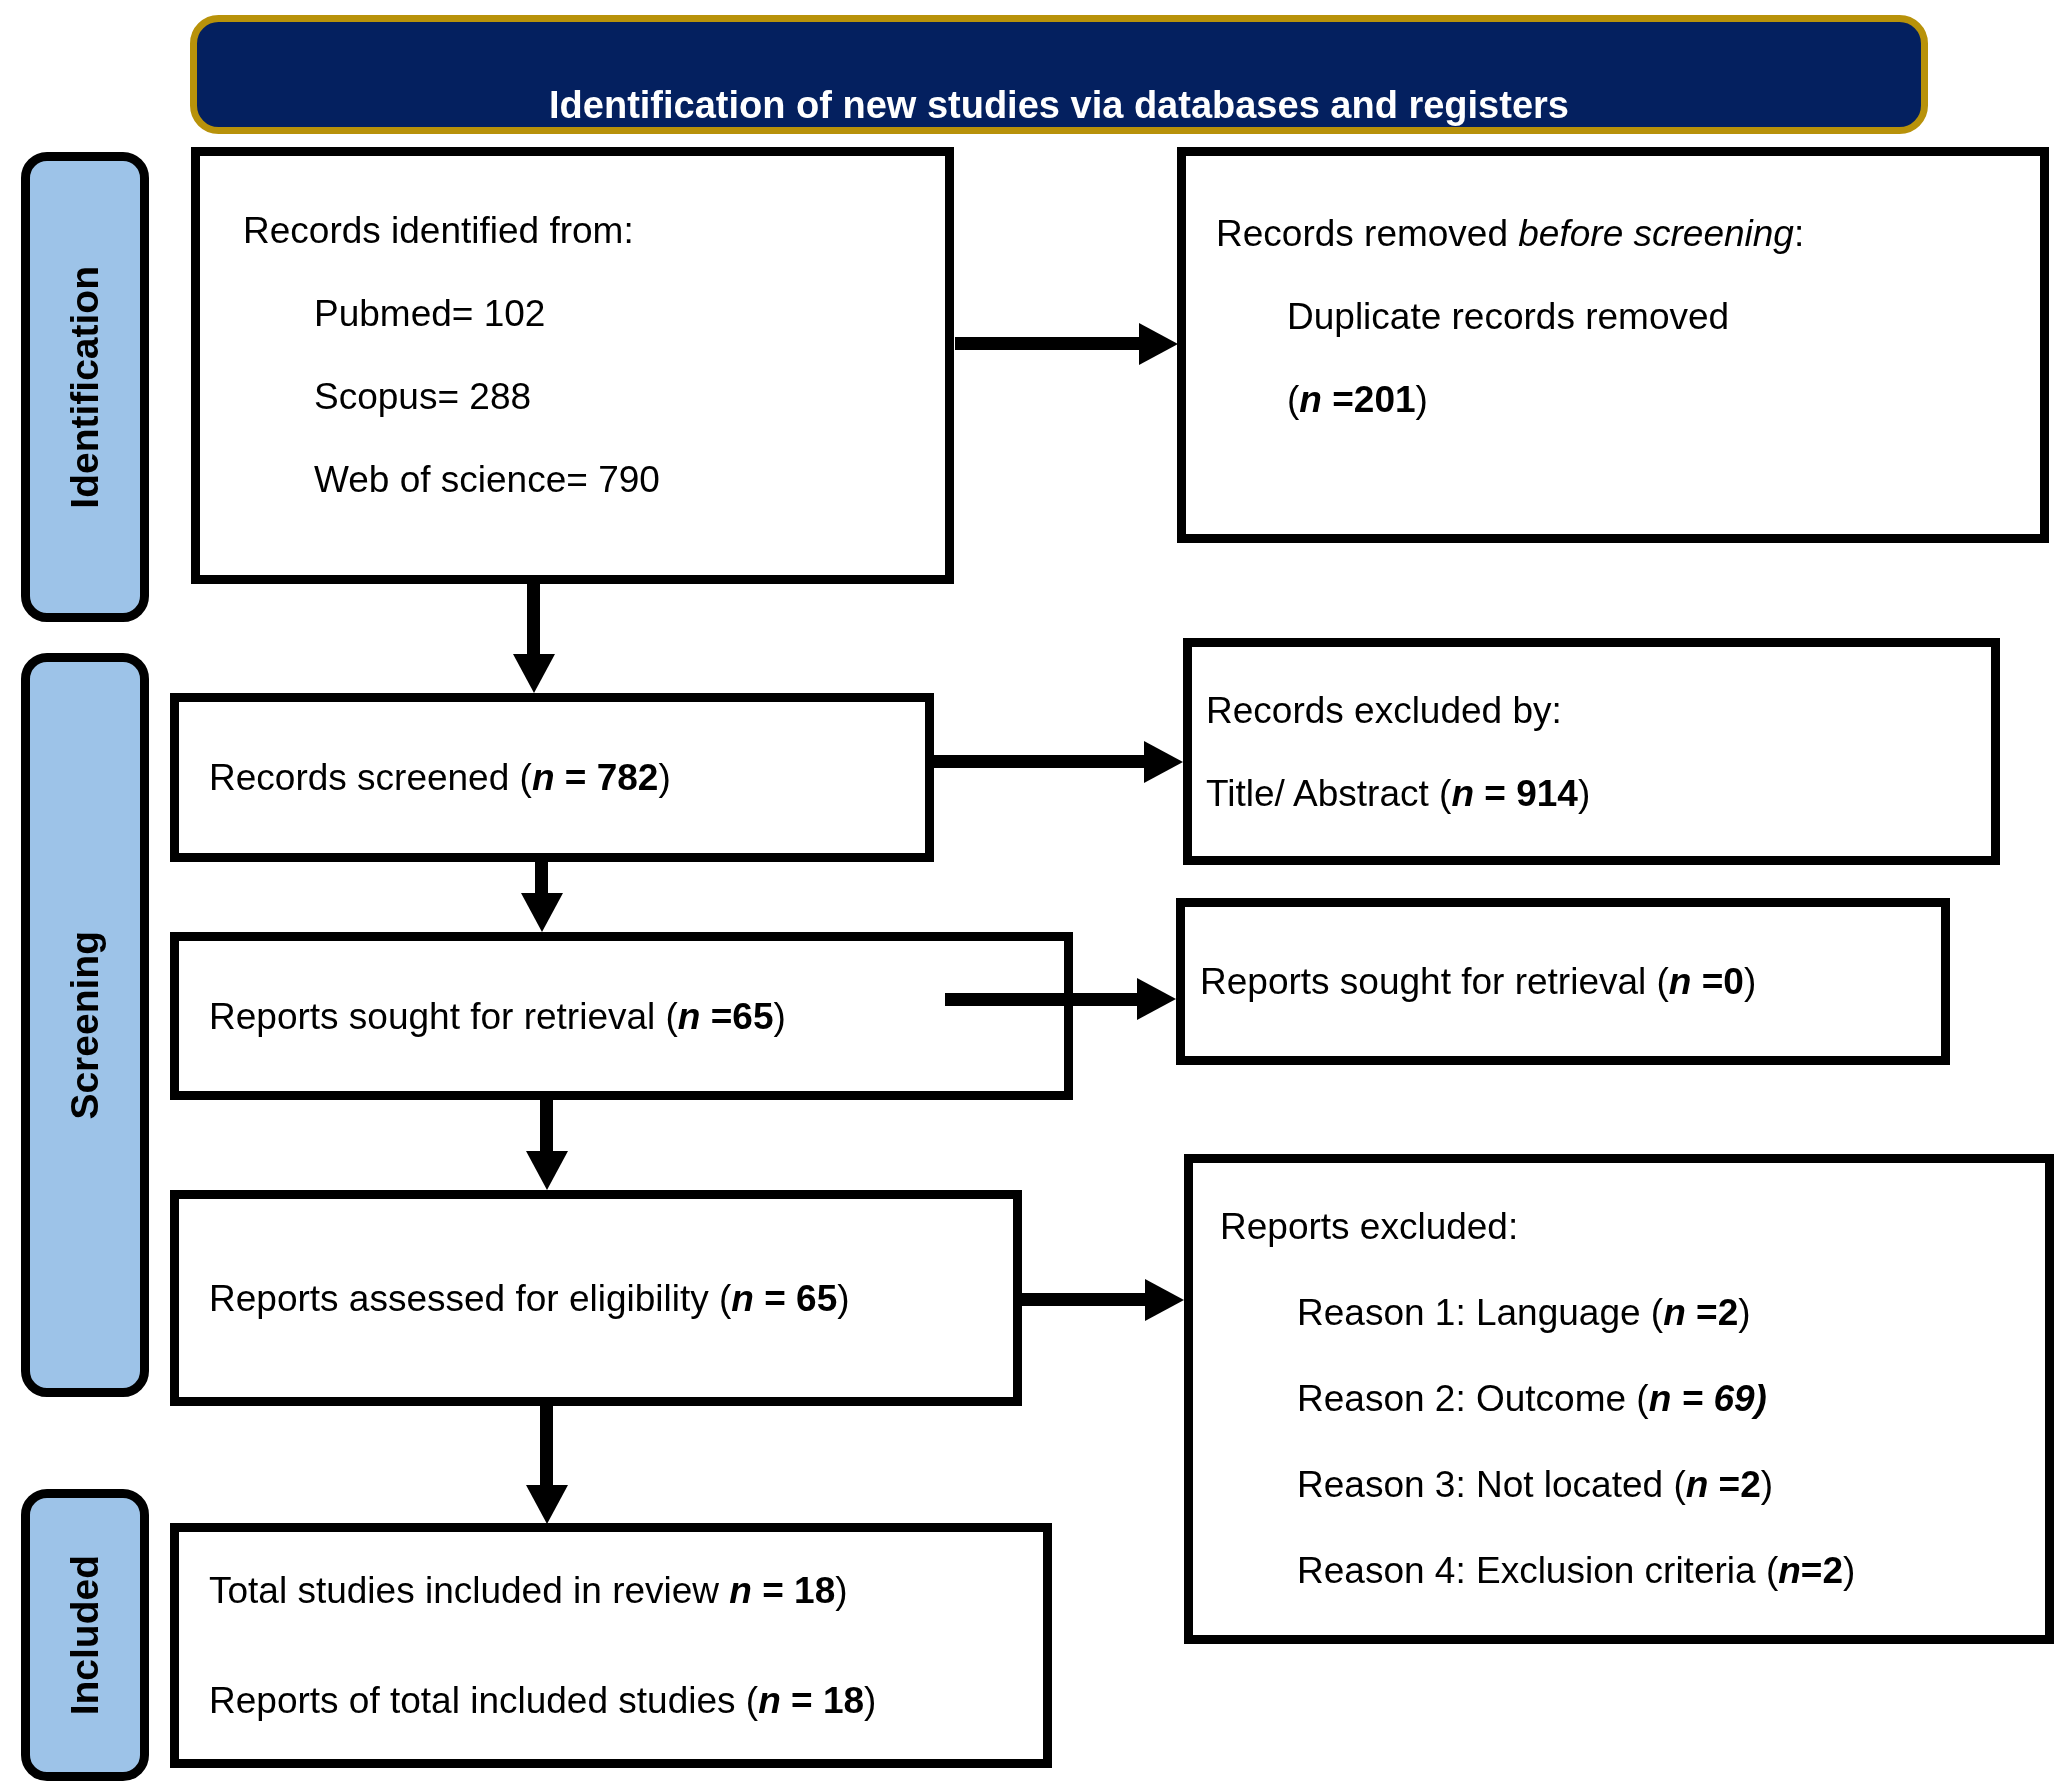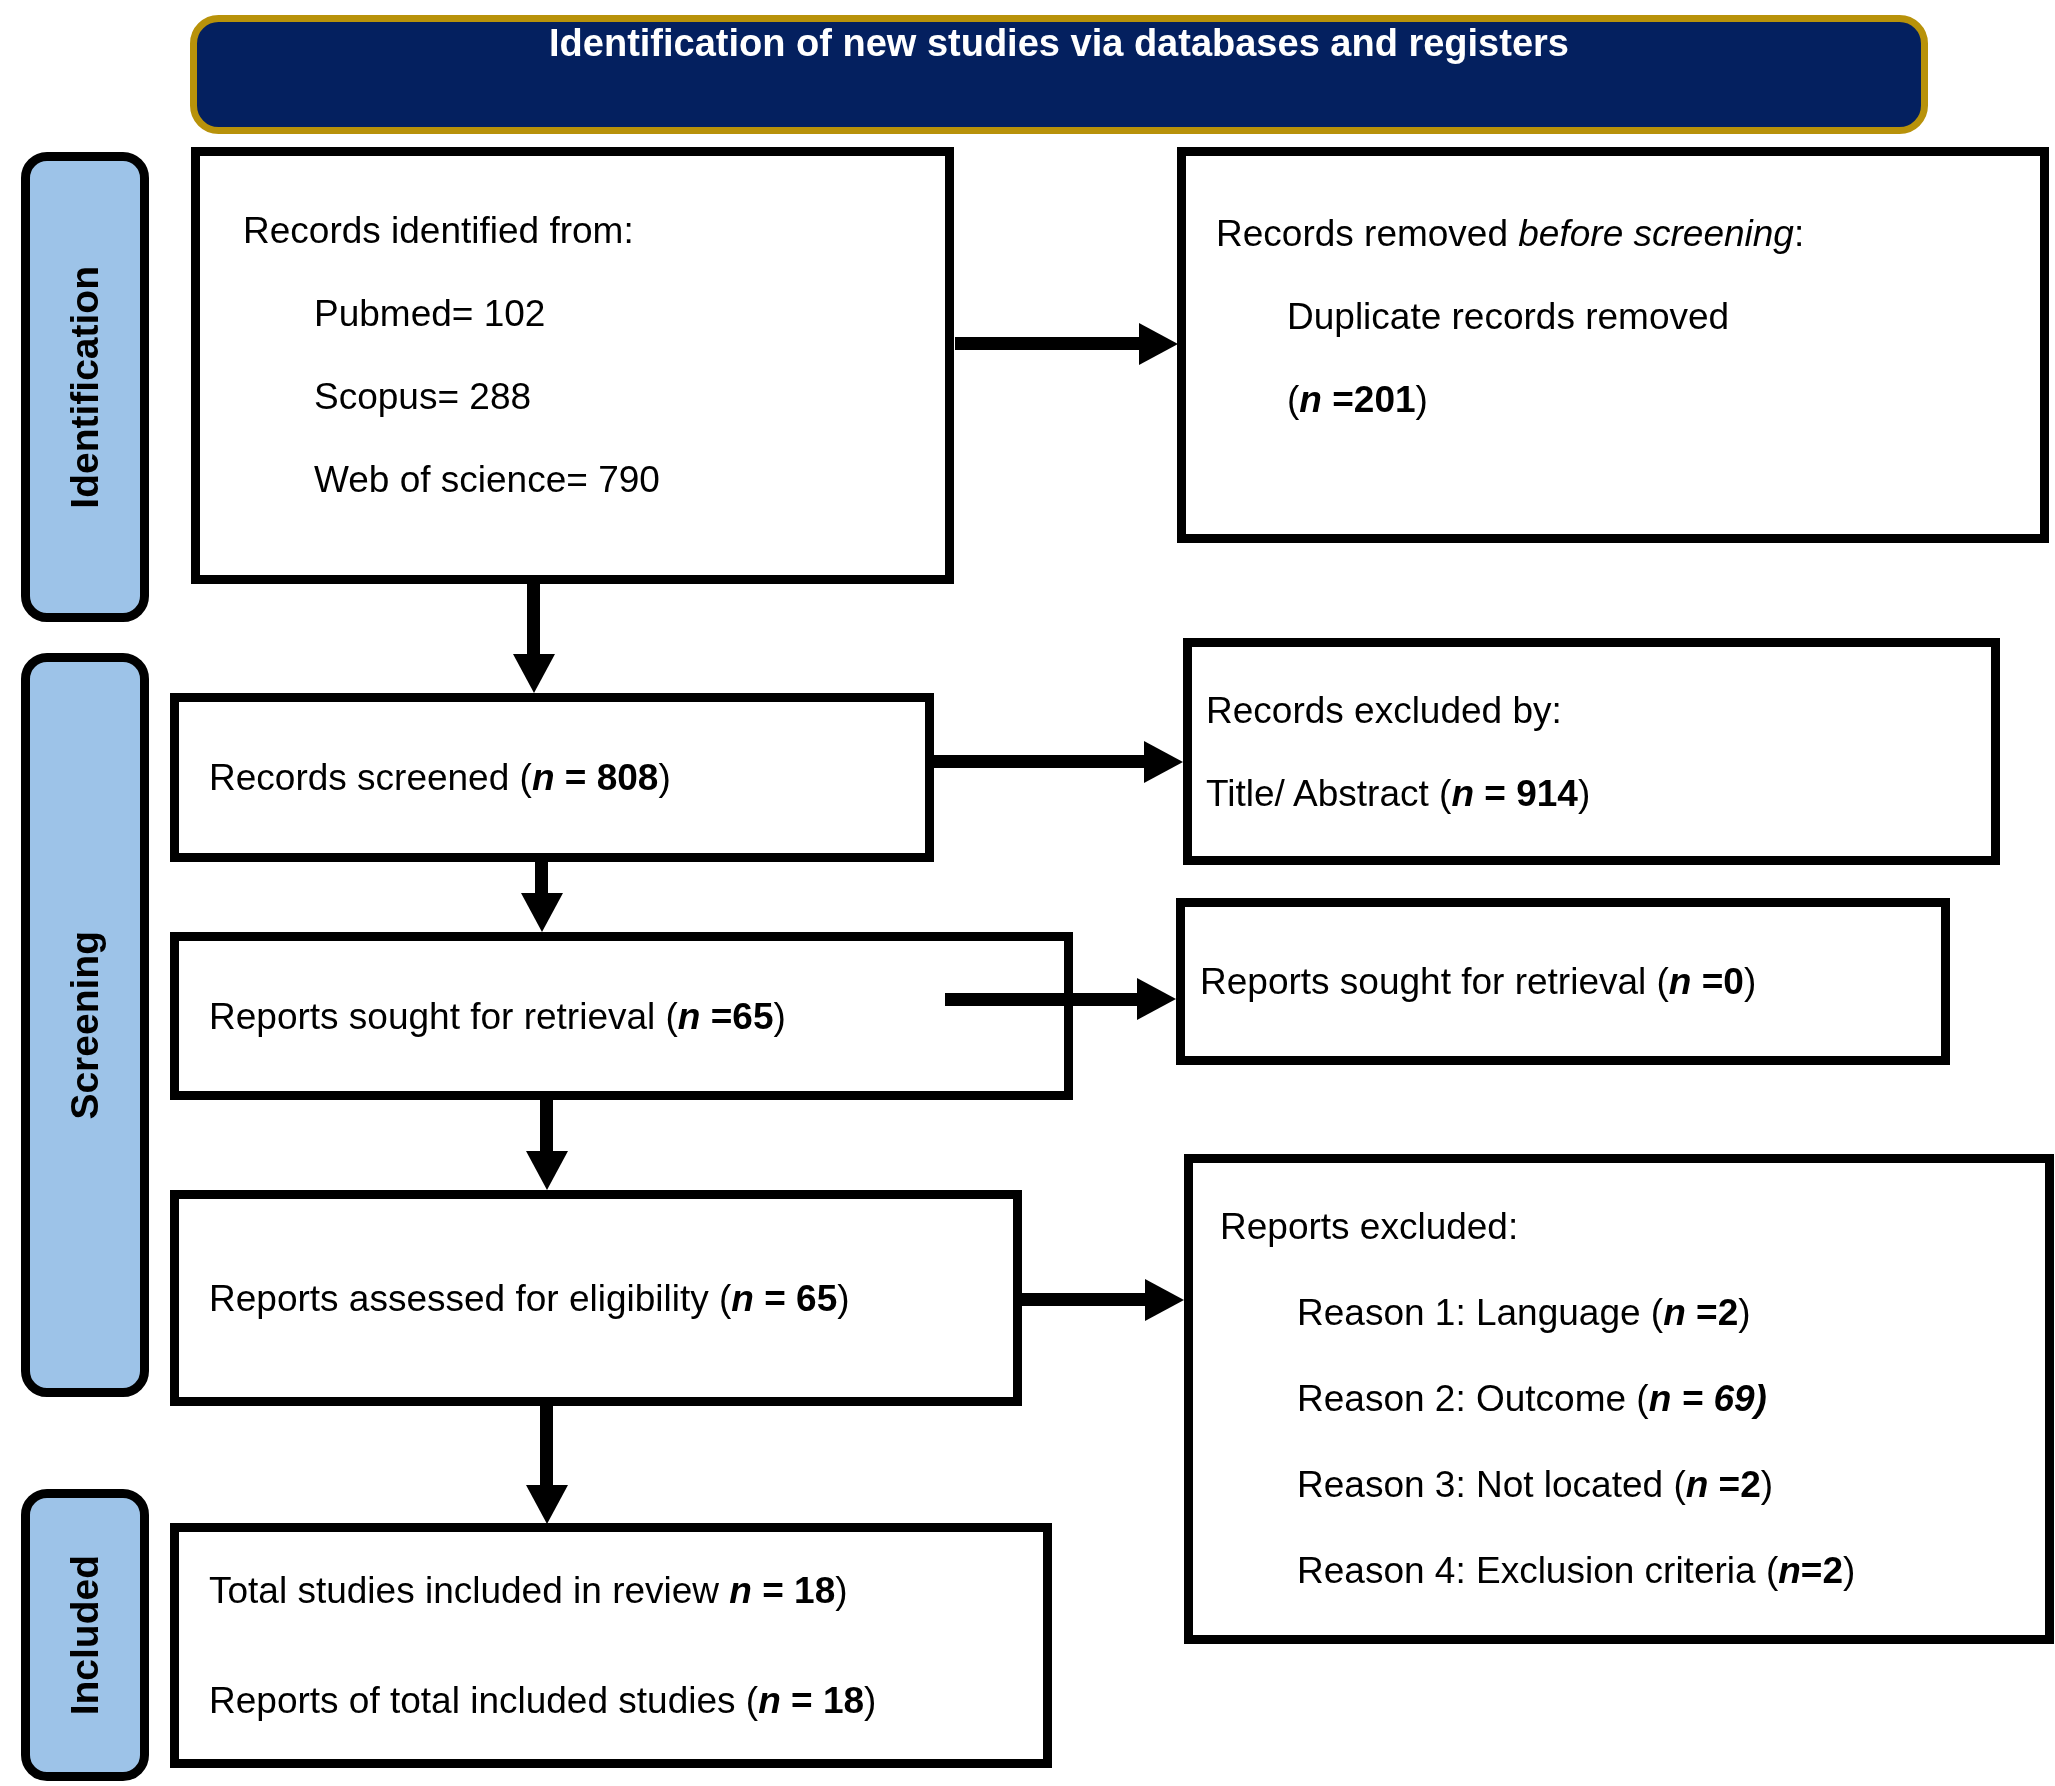--- a/index.html
+++ b/index.html
@@ -7,21 +7,21 @@
     position:relative;
     width:2056px;height:1787px;
     background:#ffffff;
     font-family:"Liberation Sans", sans-serif;
     color:#000000;
   }
   
   .banner{
     position:absolute;left:190px;top:15px;width:1738px;height:119px;
     background:#04205f;border:7.1px solid #b8920a;border-radius:28.5px;
-    display:flex;align-items:flex-start;justify-content:center;
+    display:flex;align-items:flex-end;justify-content:center;
     box-sizing:border-box;
   }
   .banner span{color:#ffffff;font-weight:bold;font-size:38px;}
   
   .stage{
     position:absolute;left:21px;width:128px;
     background:#9dc3e8;border:9.5px solid #000000;border-radius:26px;
     display:flex;align-items:center;justify-content:center;
     box-sizing:border-box;
   }
@@ -76,21 +76,21 @@
     <span class="nline indent">Web of science= 790</span>
   </div>
 
   <div class="fbox" style="left:1177px;top:147px;width:872px;height:396px;padding:36px 12px 0 30px;">
     <span class="nline"><span>Records removed </span><span class="it">before screening</span><span>:</span></span>
     <span class="nline indent">Duplicate records removed</span>
     <span class="nline indent"><span>(</span><span class="ni">n</span><span class="nb"> =201</span><span>)</span></span>
   </div>
 
   <div class="fbox center" style="left:170px;top:693px;width:764px;height:169px;padding-left:30px;">
-    <span class="nline"><span>Records screened (</span><span class="ni">n</span><span class="nb"> = 808</span><span>)</span></span>
+    <span class="nline"><span>Records screened (</span><span class="ni">n</span><span class="nb"> = 782</span><span>)</span></span>
   </div>
 
   <div class="fbox center" style="left:1183px;top:638px;width:817px;height:227px;padding-left:14px;">
     <span class="nline">Records excluded by:</span>
     <span class="nline"><span>Title/ Abstract (</span><span class="ni">n</span><span class="nb"> = 914</span><span>)</span></span>
   </div>
 
   <div class="fbox center" style="left:170px;top:932px;width:903px;height:168px;padding-left:30px;">
     <span class="nline"><span>Reports sought for retrieval (</span><span class="ni">n</span><span class="nb"> =65</span><span>)</span></span>
   </div>

